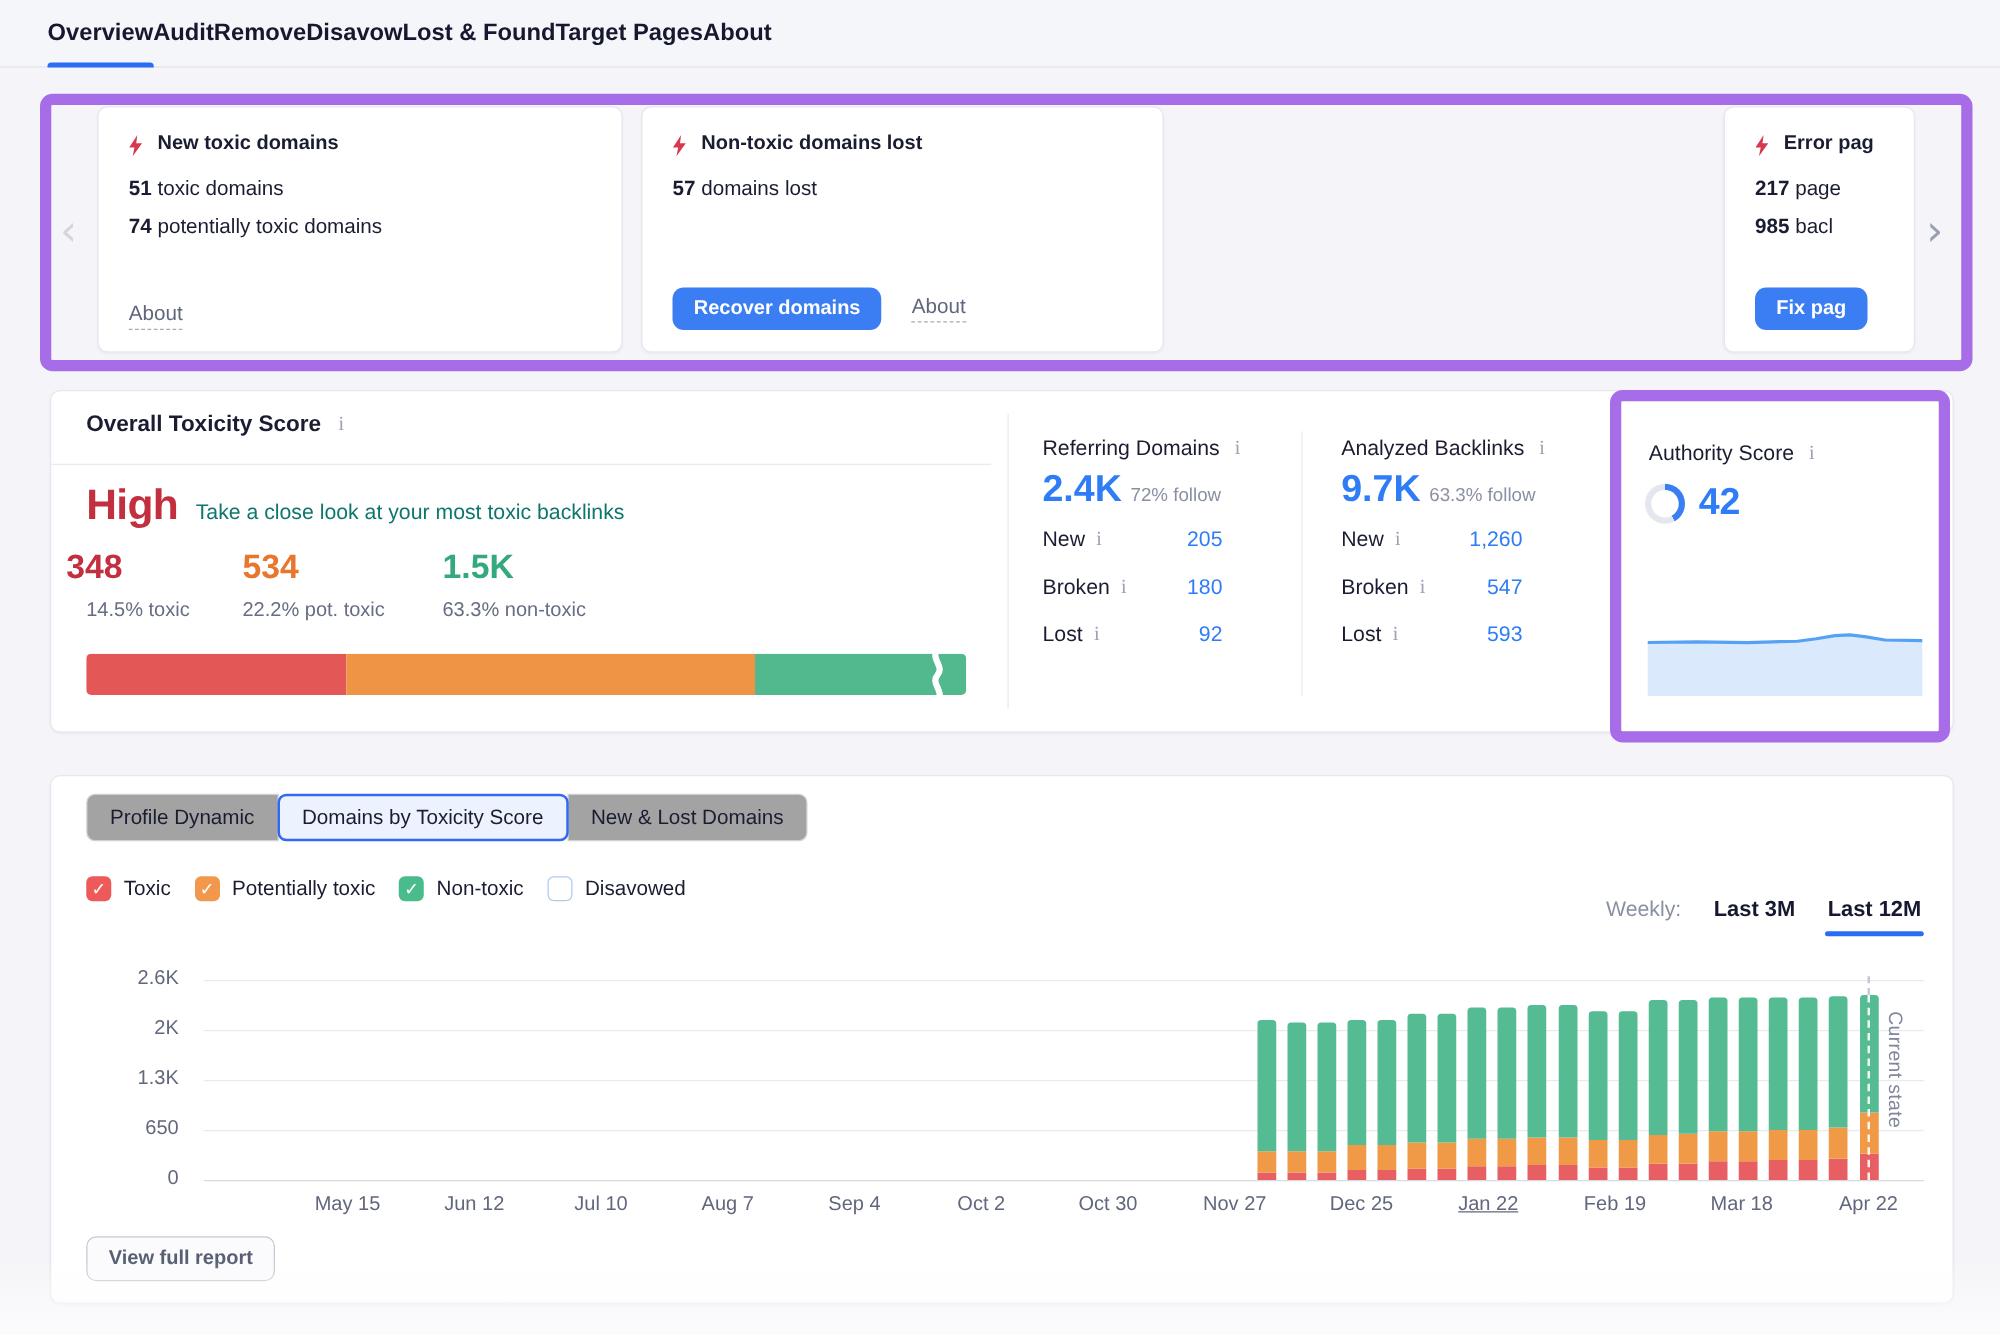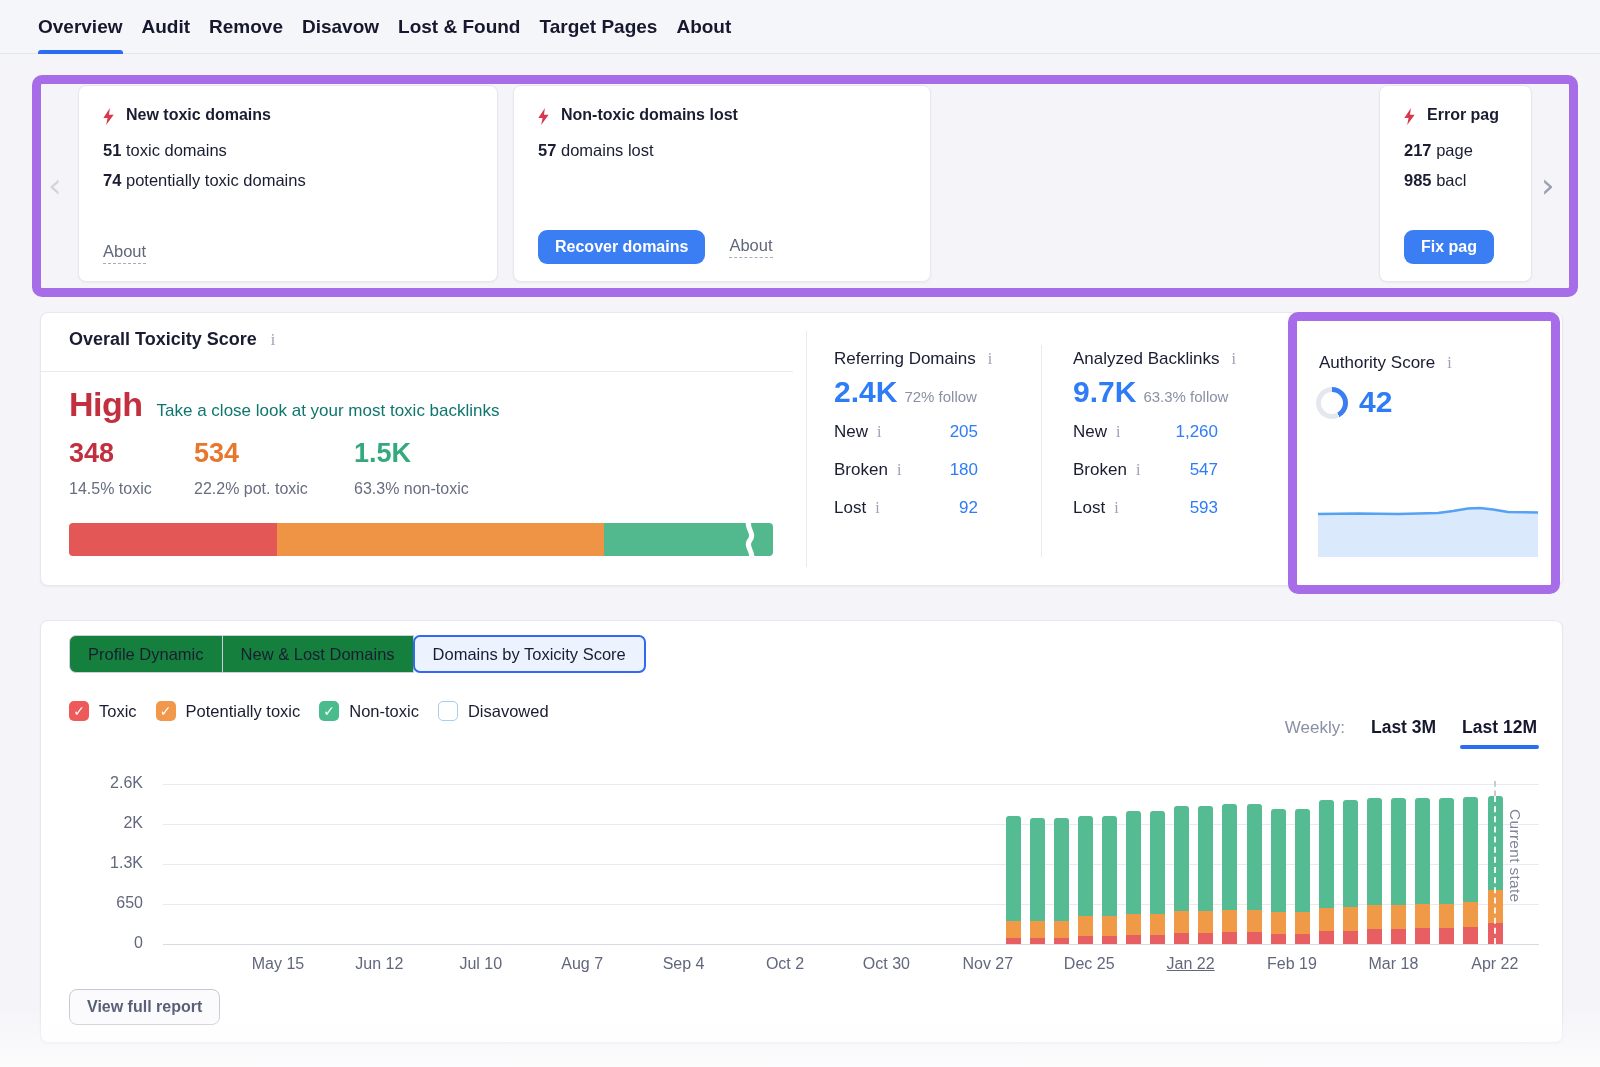--- a/index.html
+++ b/index.html
@@ -2,21 +2,21 @@
 <html><head>
 <meta charset="utf-8">
 <style>
   html,body{margin:0;padding:0;}
   body{width:1600px;height:1067px;overflow:hidden;background:#f5f5f9;
        font-family:"Liberation Sans","DejaVu Sans",sans-serif;color:#1a1d31;}
   .page{position:relative;width:1600px;height:1067px;}
   .abs{position:absolute;}
   
   .topnav{position:absolute;left:0;top:0;width:1600px;height:54px;border-bottom:1px solid #e4e5ec;
-          display:flex;align-items:center;gap:19px;padding-left:38px;box-sizing:border-box;background:#f5f6f9;}
+          display:flex;align-items:center;padding-left:38px;box-sizing:border-box;background:#f5f6f9;}
   .nav-item{position:relative;font-size:19px;font-weight:700;color:#15182e;height:54px;line-height:54px;cursor:pointer;}
   .nav-item.active::after{content:"";position:absolute;left:0;right:0;bottom:0;height:4px;background:#2a6df4;border-radius:3px 3px 0 0;}
   
   .card{position:absolute;background:#fff;border:1px solid #e7e8ef;border-radius:8px;box-shadow:0 1px 2px rgba(24,27,47,.05);box-sizing:border-box;}
   .promo-head{display:flex;align-items:flex-start;gap:10px;padding:20px 24px 0 22px;}
   .promo-title{font-size:16px;font-weight:700;white-space:nowrap;}
   .promo-line{padding:0 24px;margin-top:11px;font-size:16.5px;white-space:nowrap;}
   .promo-line b{font-weight:700;}
   .promo-desc{padding:0 24px;margin-top:9px;font-size:16.5px;line-height:26px;width:360px;}
   .promo-actions{position:absolute;left:24px;bottom:17px;display:flex;align-items:center;gap:24px;white-space:nowrap;}
@@ -47,21 +47,21 @@
   .follow{font-size:15px;color:#8a90a3;margin-left:7px;}
   .stat-col{position:absolute;display:flex;flex-direction:column;gap:13px;}
   .stat-row{display:flex;justify-content:space-between;align-items:center;font-size:17px;height:25px;}
   .stat-row .lbl{display:flex;gap:9px;align-items:center;color:#1a1d31;}
   .stat-row .val{color:#2e7cf6;cursor:pointer;}
   .donut{position:absolute;width:32px;height:32px;border-radius:50%;background:conic-gradient(#3a7ef2 0 42%,#e4e7ee 0 100%);}
   .donut::after{content:"";position:absolute;inset:5px;background:#fff;border-radius:50%;}
   .as-val{position:absolute;font-size:30px;font-weight:700;color:#2e7cf6;}
   
   .tabs{position:absolute;display:flex;}
-  .tab{height:38px;line-height:36px;padding:0 18px;font-size:16.5px;color:#1a1d31;background:#15803d;
+  .tab{height:38px;line-height:36px;padding:0 18px;font-size:16.5px;color:#1a1d31;background:#a3a3a3;
        border:1px solid #ccd0db;margin-left:-1px;cursor:pointer;box-sizing:border-box;white-space:nowrap;}
   .tab:first-child{border-radius:7px 0 0 7px;margin-left:0;}
   .tab:last-child{border-radius:0 7px 7px 0;}
   .tab.active{border:2px solid #3268f2;background:#ecf3fe;border-radius:7px;line-height:34px;z-index:2;}
   .legend{position:absolute;display:flex;gap:19px;align-items:center;}
   .leg-item{display:flex;gap:10px;align-items:center;cursor:pointer;}
   .cbox{width:20px;height:20px;border-radius:5px;display:flex;align-items:center;justify-content:center;
         color:#fff;font-size:14px;font-weight:700;box-sizing:border-box;}
   .cbox.empty{border:1.5px solid #a9cdf1;background:#fff;}
   .leg-label{font-size:16.5px;}
@@ -165,21 +165,21 @@
       <span class="info">i</span>
     </div>
     <div class="divider-h" style="left:0;top:58px;width:752px;"></div>
     <div class="divider-v" style="left:765px;top:18px;height:236px;"></div>
     <div class="divider-v" style="left:1000px;top:32px;height:212px;"></div>
 
     <div class="abs" style="left:28px;top:72px;display:flex;gap:14px;align-items:baseline;">
       <span class="tox-level">High</span>
       <span class="tox-sub">Take a close look at your most toxic backlinks</span>
     </div>
-    <span class="tox-num abs" style="left:28px;top:125px;color:#c22f3e;">348</span>
+    <span class="tox-num abs" style="left:12px;top:125px;color:#c22f3e;">348</span>
     <span class="tox-num abs" style="left:153px;top:125px;color:#e8772e;">534</span>
     <span class="tox-num abs" style="left:313px;top:125px;color:#35a97e;">1.5K</span>
     <span class="tox-cap abs" style="left:28px;top:167px;">14.5% toxic</span>
     <span class="tox-cap abs" style="left:153px;top:167px;">22.2% pot. toxic</span>
     <span class="tox-cap abs" style="left:313px;top:167px;">63.3% non-toxic</span>
     <div class="toxbar" style="left:28px;top:210px;width:704px;height:33px;">
       <div class="seg" style="width: 29.5%; background: rgb(228, 87, 87);"></div>
       <div class="seg" style="width: 46.5%; background: rgb(239, 147, 69);"></div>
       <div class="seg" style="width: 24%; background: rgb(82, 185, 142);"></div>
       <svg class="squiggle" width="14" height="40" viewBox="0 0 14 40">
@@ -259,22 +259,22 @@
     <span class="as-val" style="left:1318px;top:72px;">42</span>
     <svg class="abs" style="left:1277px;top:190px;" width="220" height="54" viewBox="0 0 220 54">
       <path d="M0 11 L40 10.5 L80 11 L100 10.5 L120 10 L135 8 L150 5.5 L162 5 L175 6.5 L190 9 L220 9.5 L220 54 L0 54 Z" fill="#dbe9fc"></path>
       <path d="M0 11 L40 10.5 L80 11 L100 10.5 L120 10 L135 8 L150 5.5 L162 5 L175 6.5 L190 9 L220 9.5" fill="none" stroke="#55a1f3" stroke-width="2.6"></path>
     </svg>
   </div>
 
   <div class="card" style="left:40px;top:620px;width:1523px;height:423px;">
     <div class="tabs" style="left:28px;top:14px;">
       <span class="tab">Profile Dynamic</span>
+      <span class="tab active">Domains by Toxicity Score</span>
       <span class="tab">New &amp; Lost Domains</span>
-      <span class="tab active">Domains by Toxicity Score</span>
     </div>
 
     <div class="legend" style="left:28px;top:80px;">
       <span class="leg-item">
         <span class="cbox" style="background: rgb(238, 90, 90);">
             <span>✓</span>
           </span>
         <span class="leg-label">Toxic</span>
       </span>
       <span class="leg-item">

